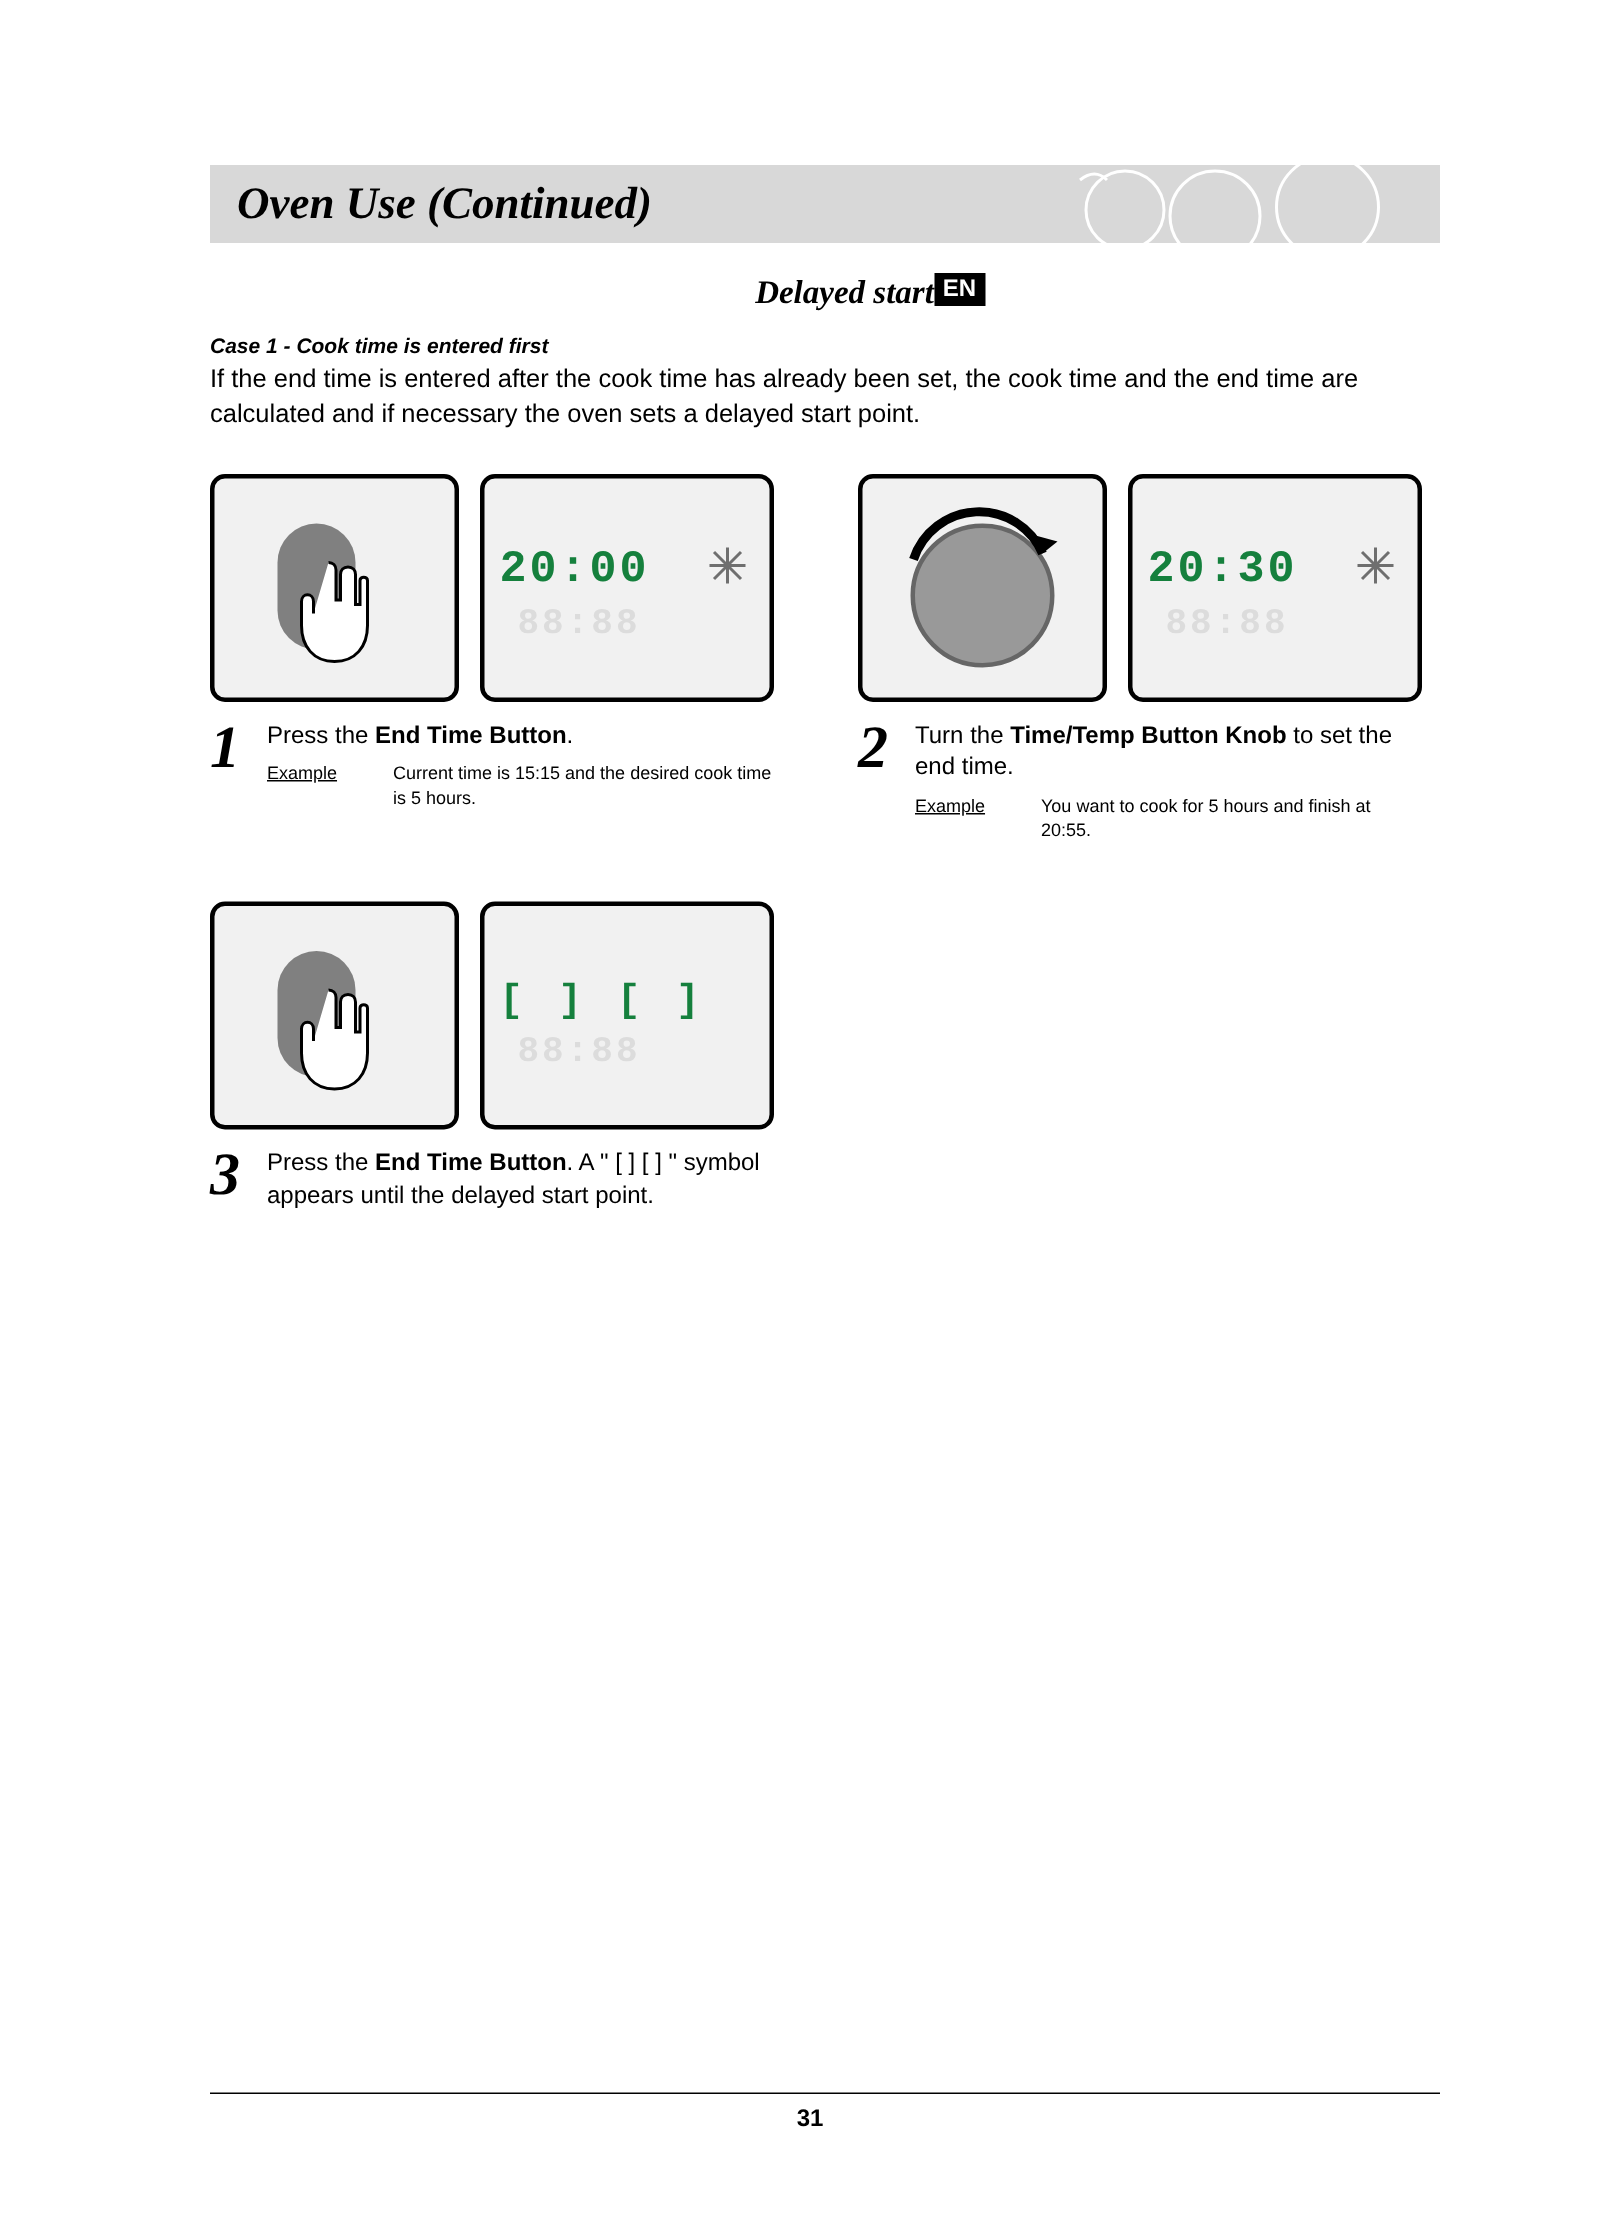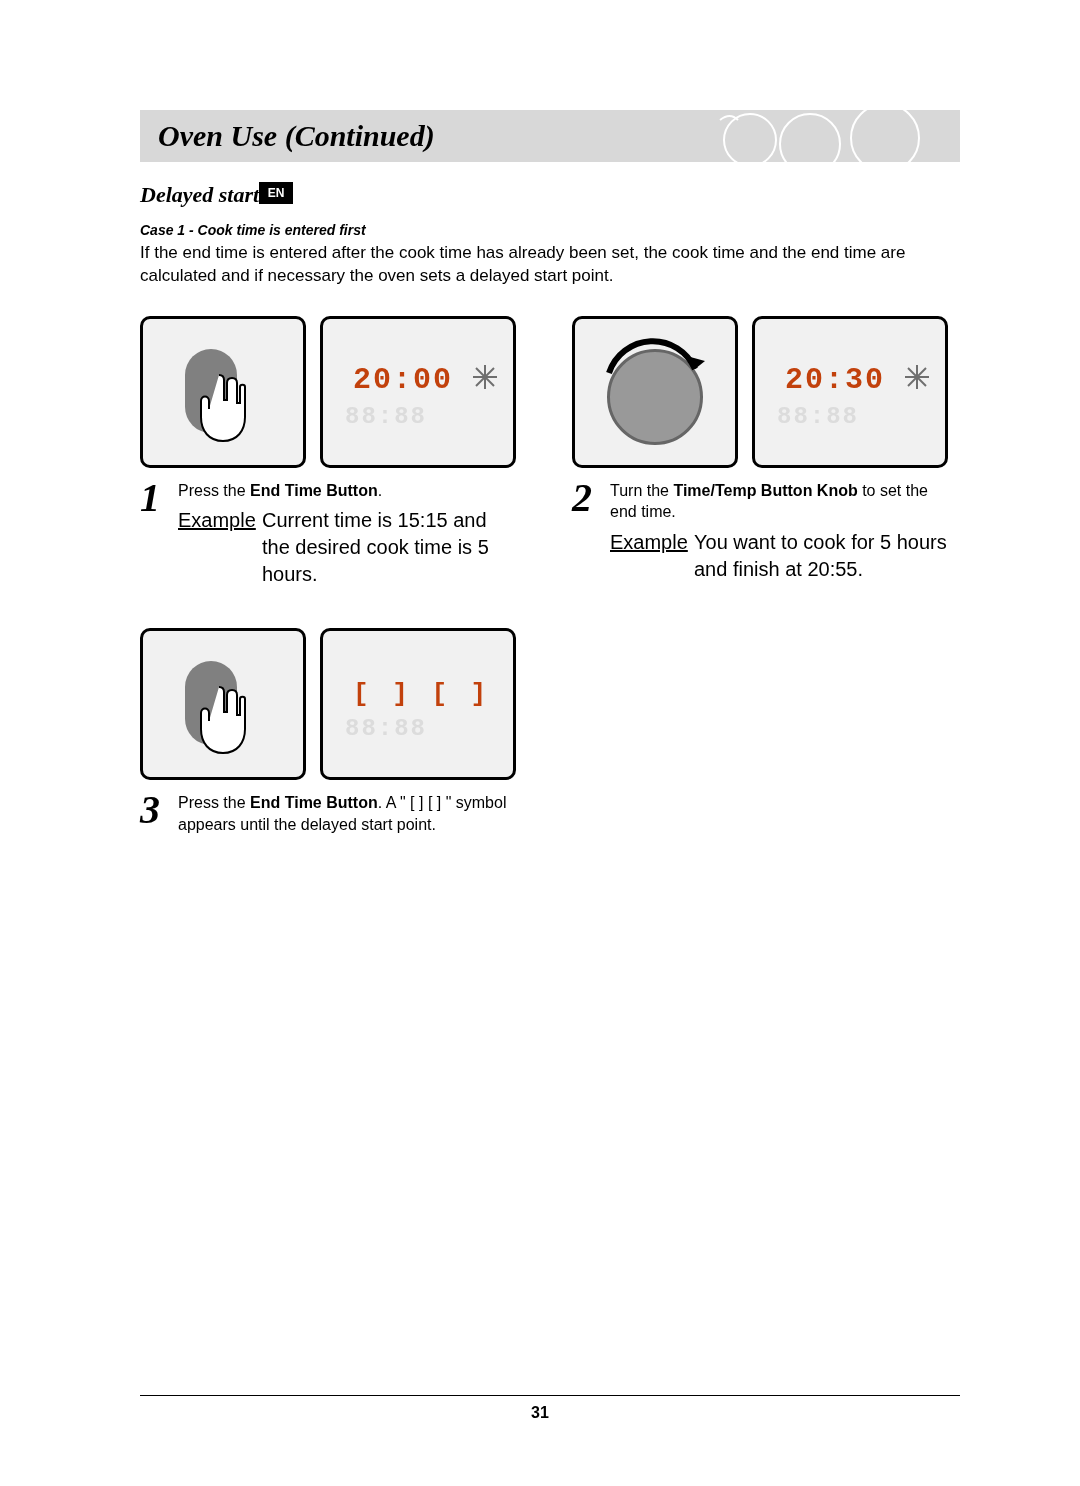--- a/index.html
+++ b/index.html
@@ -33,35 +33,35 @@
     pointer-events: none;
   }
   .banner-title {
     font-family: "Times New Roman", Times, serif;
     font-style: italic;
     font-weight: bold;
     font-size: 30px;
   }
   .header-row {
     display: flex;
-    justify-content: flex-start;
+    justify-content: center;
     align-items: flex-start;
     margin-top: 0;
   }
   .subsection {
     font-family: "Times New Roman", Times, serif;
     font-style: italic;
     font-weight: bold;
     font-size: 22px;
   }
   .lang-tag {
     background: #000;
     color: #fff;
     font-weight: bold;
-    font-size: 12px;
+    font-size: 16px;
     width: 34px;
     height: 22px;
     display: flex;
     align-items: center;
     justify-content: center;
     margin-right: -60px;
   }
   .case-title {
     font-style: italic;
     font-weight: bold;
@@ -90,23 +90,23 @@
     background: #f1f1f1;
     position: relative;
     overflow: hidden;
   }
   .frame.square { width: 160px; height: 146px; }
   .frame.disp { width: 190px; height: 146px; }
   .seg-text {
     font-family: "Courier New", monospace;
     letter-spacing: 2px;
     font-size: 30px;
-    color: #c2410c;
-    position: absolute;
-    left: 30px;
+    color: #15803d;
+    position: absolute;
+    left: 10px;
     top: 44px;
     font-weight: bold;
   }
   .seg-ghost {
     font-family: "Courier New", monospace;
     letter-spacing: 2px;
     font-size: 24px;
     color: #dcdcdc;
     position: absolute;
     left: 22px;
@@ -126,21 +126,21 @@
   }
   .step-num {
     font-family: "Times New Roman", serif;
     font-style: italic;
     font-weight: bold;
     font-size: 40px;
     line-height: 0.9;
     width: 28px;
   }
   .step-body { flex: 1; font-size: 16px; line-height: 1.35; }
-  .example-row { display: flex; gap: 20px; margin-top: 6px; font-size:20px; }
+  .example-row { display: flex; gap: 20px; margin-top: 6px; font-size:12px; }
   .example-label { text-decoration: underline; min-width:64px;}
   .footer-rule {
     position: absolute;
     left: 140px; right: 120px;
     bottom: 90px;
     border-top: 1px solid #000;
   }
   .page-num {
     position: absolute;
     bottom: 64px;

